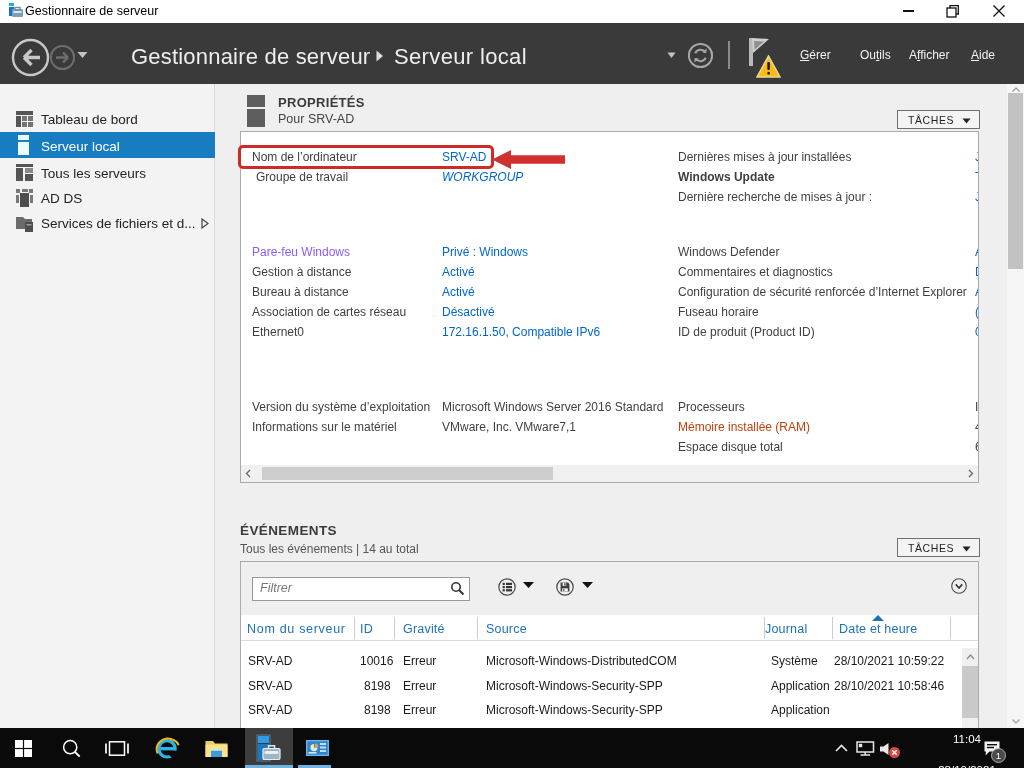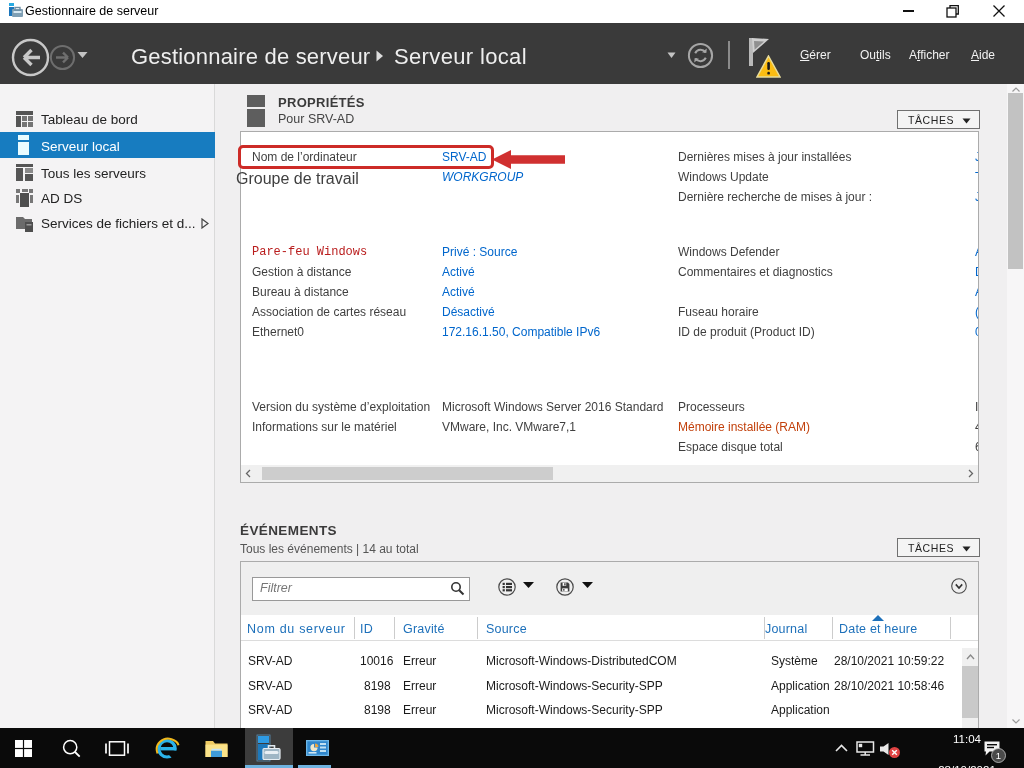--- a/index.html
+++ b/index.html
@@ -145,44 +145,45 @@
   <div class="abs" style="left:897px;top:26px;width:83px;height:19px;border:1px solid #707070;background:#f4f4f4;">
     <div class="abs" style="left:10px;top:3px;font-size:10.5px;color:#222;letter-spacing:0.6px;">TÂCHES</div>
     <svg class="abs" style="left:64px;top:7px;" width="9" height="6" viewBox="0 0 9 6">
       <path d="M0.5 0.5 L8.5 0.5 L4.5 5.5 Z" fill="#222"></path>
     </svg>
   </div>
 
   <div class="abs" style="left:240px;top:47px;width:739px;height:352px;background:#ffffff;border:1px solid #ababab;"></div>
 
   <div class="abs" style="left:252px;top:66px;font-size:12px;color:#3f3f3f;">Nom de l’ordinateur</div>
-  <div class="abs" style="left:236px;top:86px;font-size:16px;color:#3f3f3f;">Groupe de travail</div>
-  <div class="abs" style="left:252px;top:161px;font-size:12px;color:#b91c1c;font-family:Liberation Mono, monospace;">Pare-feu Windows</div>
+  <div class="abs" style="left:256px;top:86px;font-size:12px;color:#3f3f3f;">Groupe de travail</div>
+  <div class="abs" style="left:252px;top:161px;font-size:12px;color:#8b5cf6;">Pare-feu Windows</div>
   <div class="abs" style="left:252px;top:181px;font-size:12px;color:#3f3f3f;">Gestion à distance</div>
   <div class="abs" style="left:252px;top:201px;font-size:12px;color:#3f3f3f;">Bureau à distance</div>
   <div class="abs" style="left:252px;top:221px;font-size:12px;color:#3f3f3f;">Association de cartes réseau</div>
   <div class="abs" style="left:252px;top:241px;font-size:12px;color:#3f3f3f;">Ethernet0</div>
   <div class="abs" style="left:252px;top:316px;font-size:12px;color:#3f3f3f;">Version du système d’exploitation</div>
   <div class="abs" style="left:252px;top:336px;font-size:12px;color:#3f3f3f;">Informations sur le matériel</div>
 
   <div class="abs" style="left:442px;top:66px;font-size:12px;color:#0066cc;">SRV-AD</div>
   <div class="abs" style="left:442px;top:86px;font-size:12px;color:#0066cc;font-style:italic;">WORKGROUP</div>
-  <div class="abs" style="left:442px;top:161px;font-size:12px;color:#0066cc;">Privé : Source</div>
+  <div class="abs" style="left:442px;top:161px;font-size:12px;color:#0066cc;">Privé : Windows</div>
   <div class="abs" style="left:442px;top:181px;font-size:12px;color:#0066cc;">Activé</div>
   <div class="abs" style="left:442px;top:201px;font-size:12px;color:#0066cc;">Activé</div>
   <div class="abs" style="left:442px;top:221px;font-size:12px;color:#0066cc;">Désactivé</div>
   <div class="abs" style="left:442px;top:241px;font-size:12px;color:#0066cc;">172.16.1.50, Compatible IPv6</div>
   <div class="abs" style="left:442px;top:316px;font-size:12px;color:#3f3f3f;">Microsoft Windows Server 2016 Standard</div>
   <div class="abs" style="left:442px;top:336px;font-size:12px;color:#3f3f3f;">VMware, Inc. VMware7,1</div>
 
   <div class="abs" style="left:678px;top:66px;font-size:12px;color:#3f3f3f;">Dernières mises à jour installées</div>
-  <div class="abs" style="left:678px;top:86px;font-size:12px;color:#3f3f3f;">Windows Update</div>
+  <div class="abs" style="left:678px;top:86px;font-size:12px;color:#3f3f3f;font-weight:bold;">Windows Update</div>
   <div class="abs" style="left:678px;top:106px;font-size:12px;color:#3f3f3f;">Dernière recherche de mises à jour :</div>
   <div class="abs" style="left:678px;top:161px;font-size:12px;color:#3f3f3f;">Windows Defender</div>
   <div class="abs" style="left:678px;top:181px;font-size:12px;color:#3f3f3f;">Commentaires et diagnostics</div>
+  <div class="abs" style="left:678px;top:201px;font-size:12px;color:#3f3f3f;">Configuration de sécurité renforcée d’Internet Explorer</div>
   <div class="abs" style="left:678px;top:221px;font-size:12px;color:#3f3f3f;">Fuseau horaire</div>
   <div class="abs" style="left:678px;top:241px;font-size:12px;color:#3f3f3f;">ID de produit (Product ID)</div>
   <div class="abs" style="left:678px;top:316px;font-size:12px;color:#3f3f3f;">Processeurs</div>
   <div class="abs" style="left:678px;top:336px;font-size:12px;color:#c2410c;">Mémoire installée (RAM)</div>
   <div class="abs" style="left:678px;top:356px;font-size:12px;color:#3f3f3f;">Espace disque total</div>
 
     <div class="abs" style="left:975px;top:66px;width:2.5px;height:14px;overflow:hidden;font-size:12px;color:#0066cc;">Jam</div>
   <div class="abs" style="left:975px;top:86px;width:2.5px;height:14px;overflow:hidden;font-size:12px;color:#0066cc;">Télé</div>
   <div class="abs" style="left:975px;top:106px;width:2.5px;height:14px;overflow:hidden;font-size:12px;color:#0066cc;">Jam</div>
   <div class="abs" style="left:975px;top:161px;width:2.5px;height:14px;overflow:hidden;font-size:12px;color:#0066cc;">Acti</div>

